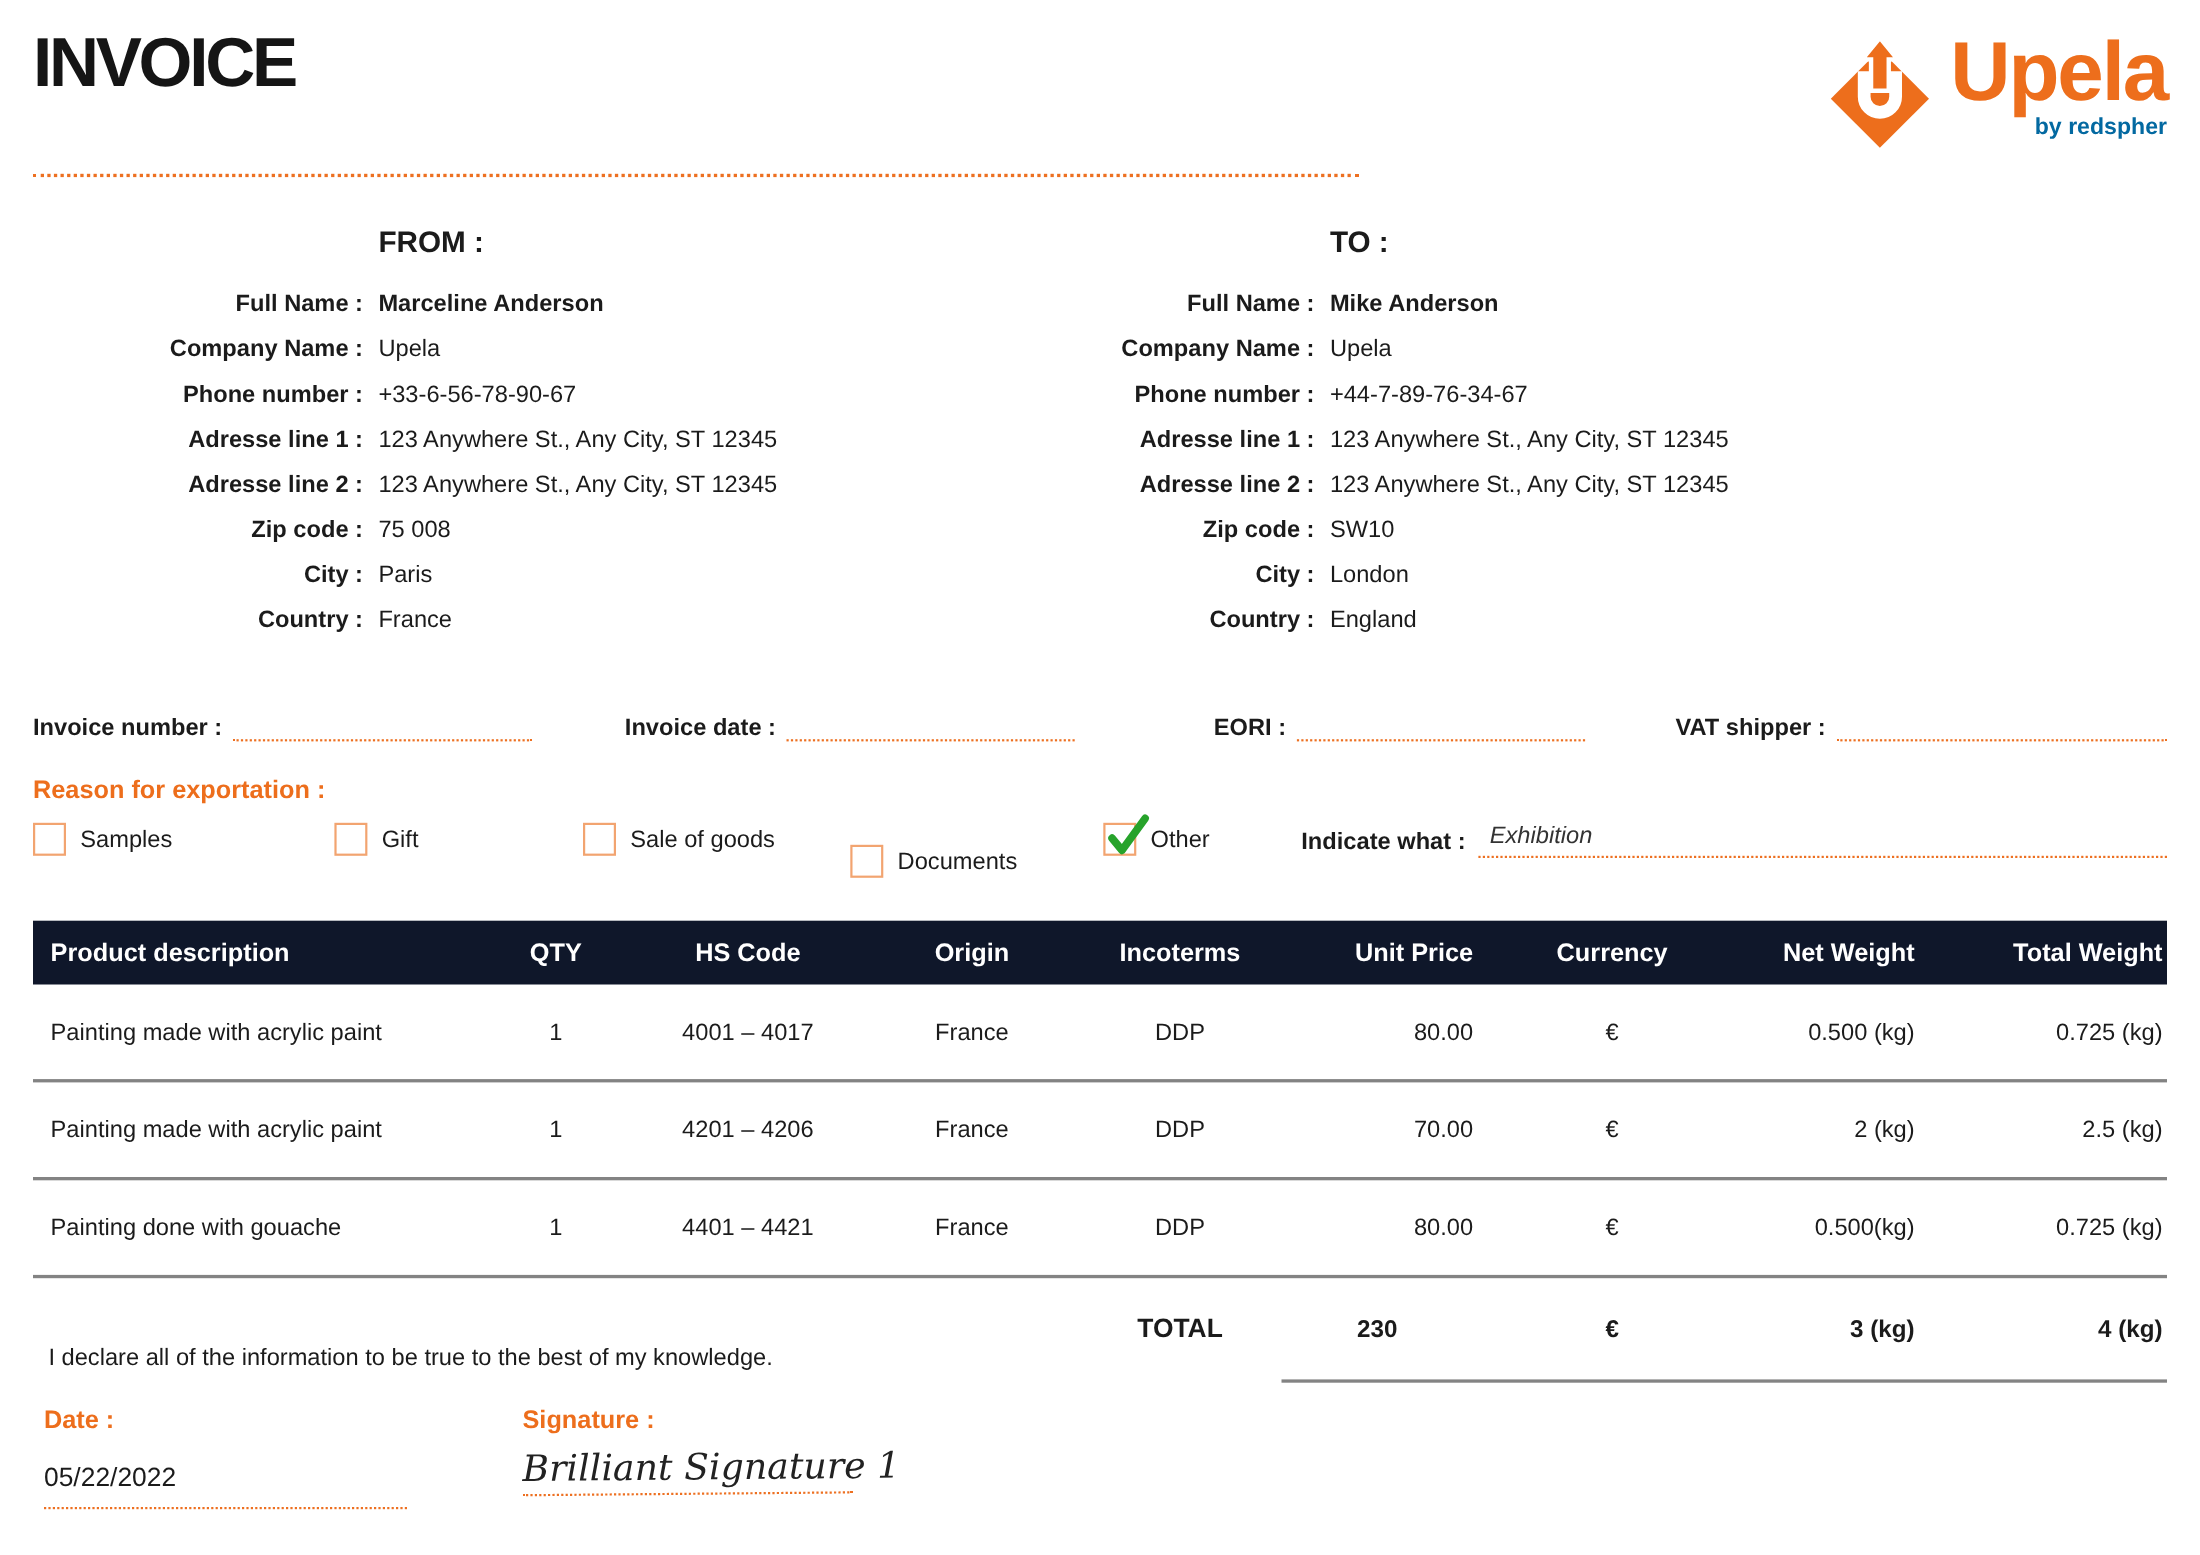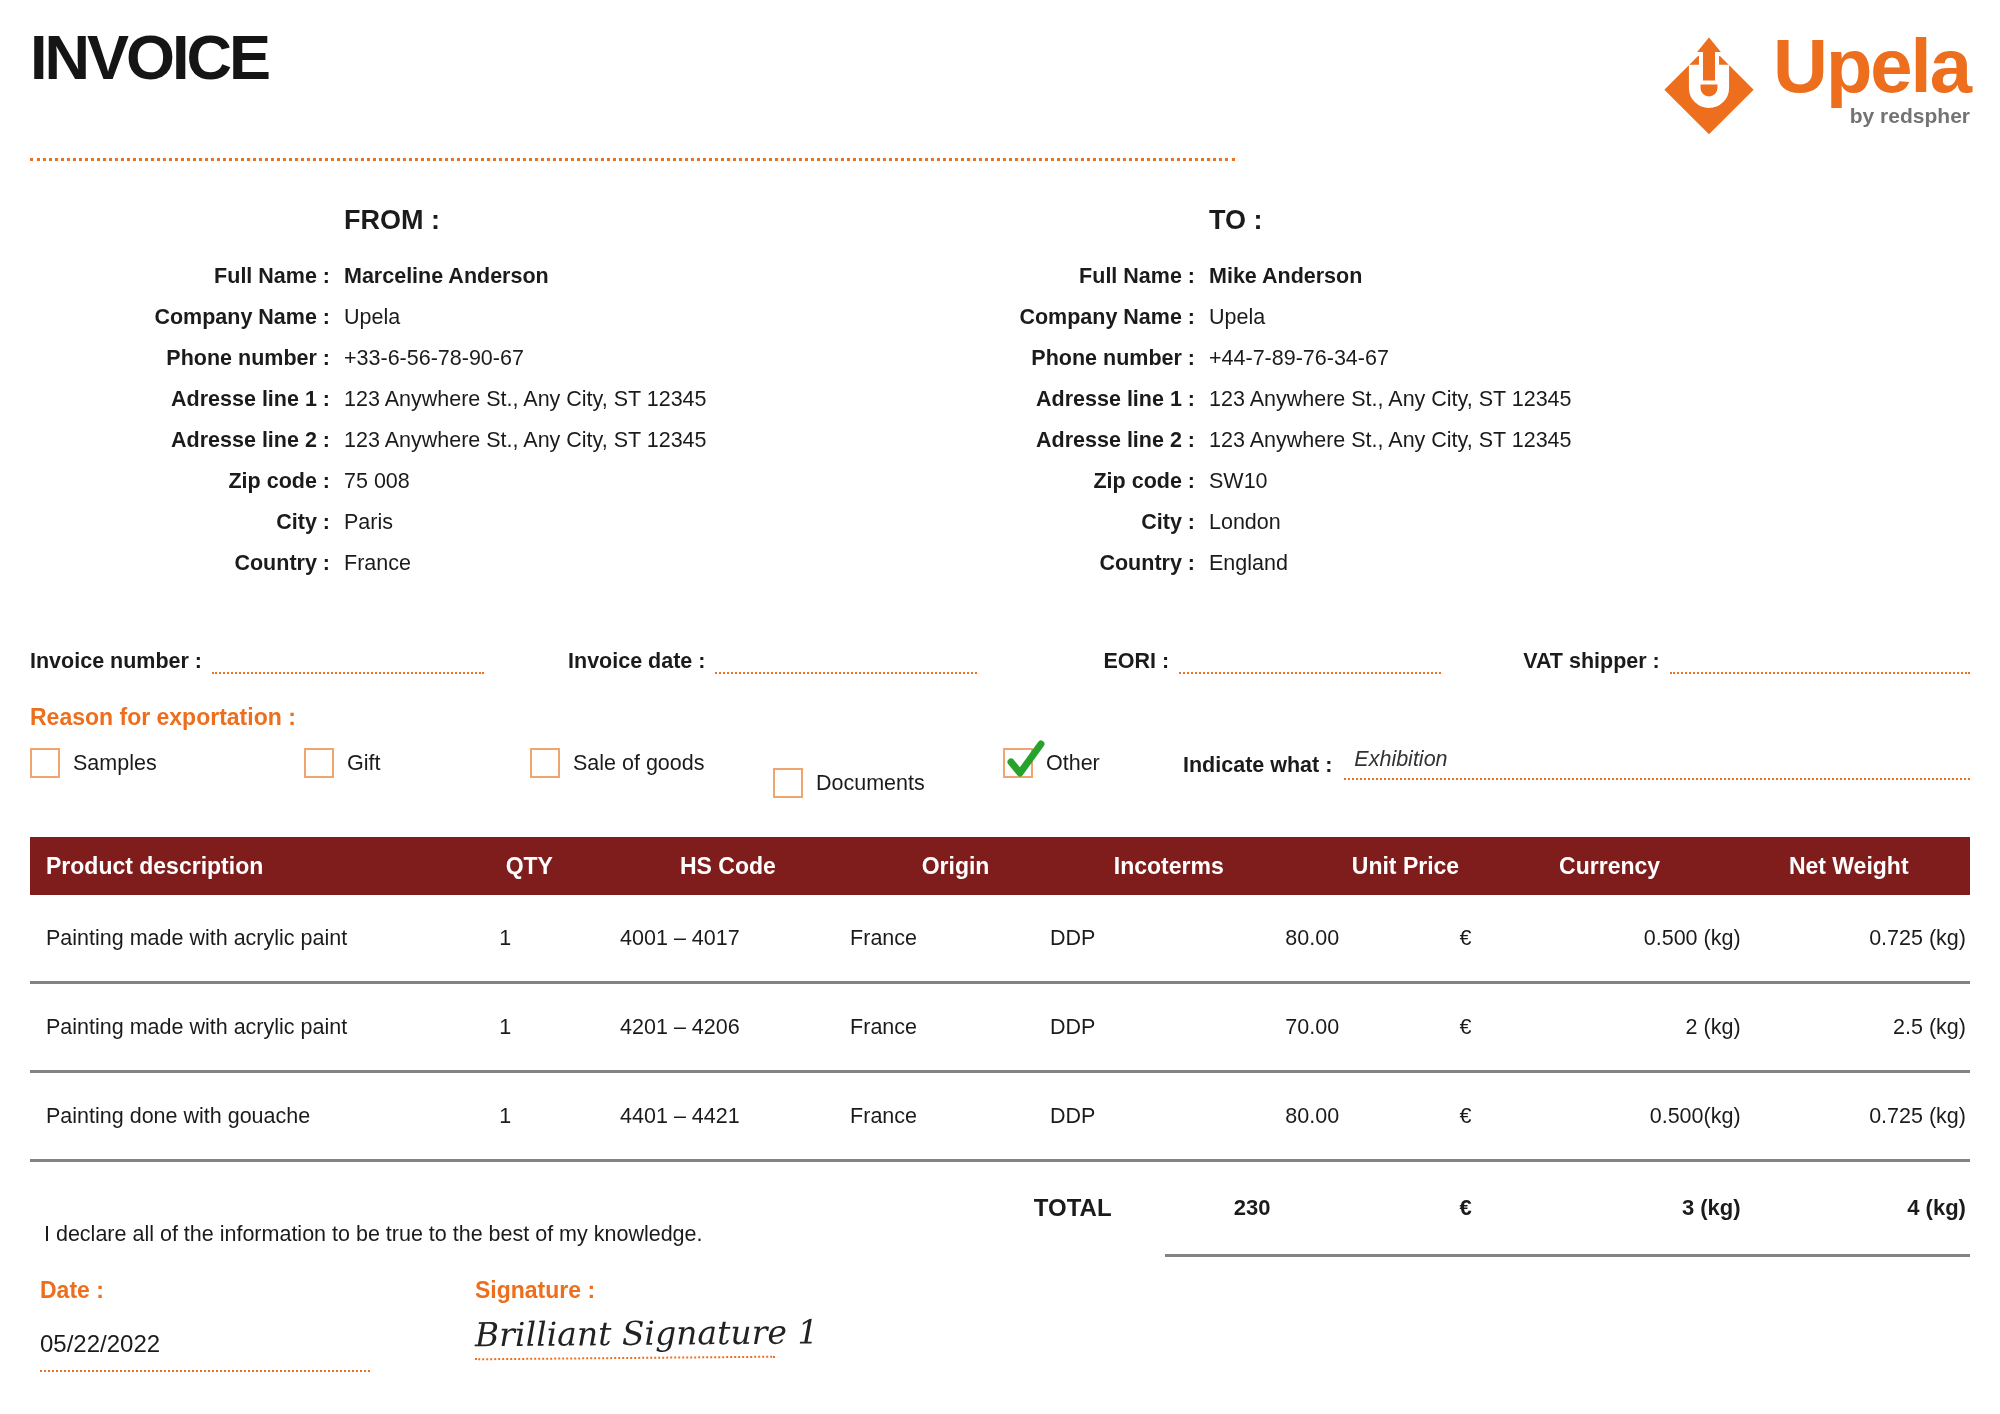--- a/index.html
+++ b/index.html
@@ -9,21 +9,21 @@
     font-family:"Liberation Sans", sans-serif; color:#1b1b1b; overflow:hidden;
     background:#ffffff;
   }
   
   .top { display:flex; justify-content:space-between; align-items:flex-start; margin-top:24px; height:114px; }
   .invoice-title { font-size:63px; font-weight:800; letter-spacing:-3px; color:#151515; line-height:1.05; }
   .logo { display:flex; align-items:flex-start; margin-top:6px; }
   .logo svg { display:block; }
   .logo-textbox { margin-left:14px; display:flex; flex-direction:column; align-items:flex-end; }
   .logo-brand { font-size:76px; font-weight:700; color:#ED6E1C; line-height:0.95; letter-spacing:-2px; }
-  .logo-byline { font-size:21px; font-weight:700; color:#737373; margin-top:2px; }
+  .logo-byline { font-size:21px; font-weight:700; color:#0369a1; margin-top:2px; }
   .title-rule { width:1205px; border-bottom:3px dotted #ED7021; margin-top:20px; }
   
   .parties { display:flex; margin-top:44px; }
   .party { }
   .party-from { width:900px; }
   .party-to   { width:1040px; }
   .party-heading { font-size:27px; font-weight:700; margin-bottom:20px; }
   .party-from .party-heading { padding-left:314px; }
   .party-to   .party-heading { padding-left:279px; }
   .party-row { display:grid; height:41px; align-items:center; font-size:21.5px; }
@@ -52,21 +52,21 @@
   .chk-w4 { width:230px;margin-top:40px; } .chk-w5 { width:180px; }
   .chk-box { position:relative; width:30px; height:30px; border:2px solid #F2A470; background:#fff; flex:0 0 auto; }
   .chk-box svg { position:absolute; left:-2px; top:-10px; overflow:visible; }
   .chk-label { margin-left:13px; font-size:21.5px; }
   .indicate-group { flex:1; display:flex; align-items:flex-end; }
   .indicate-label { font-weight:700; font-size:21.5px; white-space:nowrap; padding-bottom:2px; }
   .indicate-line { flex:1; margin-left:12px; border-bottom:2px dotted #ED7021; font-size:21.5px; font-style:italic; color:#333; padding:0 0 6px 10px; }
   
   .grid9 { display:grid; grid-template-columns:21% 7% 11% 10% 9.5% 9.5% 12% 9% 11%; align-items:center; }
   .tbl { margin-top:56px; }
-  .tbl-header { background:#7f1d1d; color:#ffffff; font-weight:700; font-size:23px; height:58px;gap:24px; }
+  .tbl-header { background:#0f172a; color:#ffffff; font-weight:700; font-size:23px; height:58px; }
   .tbl-row { min-height:89px; border-bottom:3px solid #838383; font-size:21.5px; }
   .grid9 > :nth-child(1) { text-align:left; padding-left:16px; }
   .grid9 > :nth-child(2), .grid9 > :nth-child(3), .grid9 > :nth-child(4),
   .grid9 > :nth-child(5), .grid9 > :nth-child(7) { text-align:center; }
   .grid9 > :nth-child(6) { text-align:right; padding-right:10px; }
   .grid9 > :nth-child(8) { text-align:right; padding-right:16px; }
   .grid9 > :nth-child(9) { text-align:right; padding-right:4px; }
   
   .total-row { display:grid; grid-template-columns:21% 7% 11% 10% 9.5% 9.5% 12% 9% 11%; align-items:center; min-height:92px; }
   .decl { grid-column:1 / span 4; font-size:21.5px; padding-left:14px; position:relative; top:26px; }

